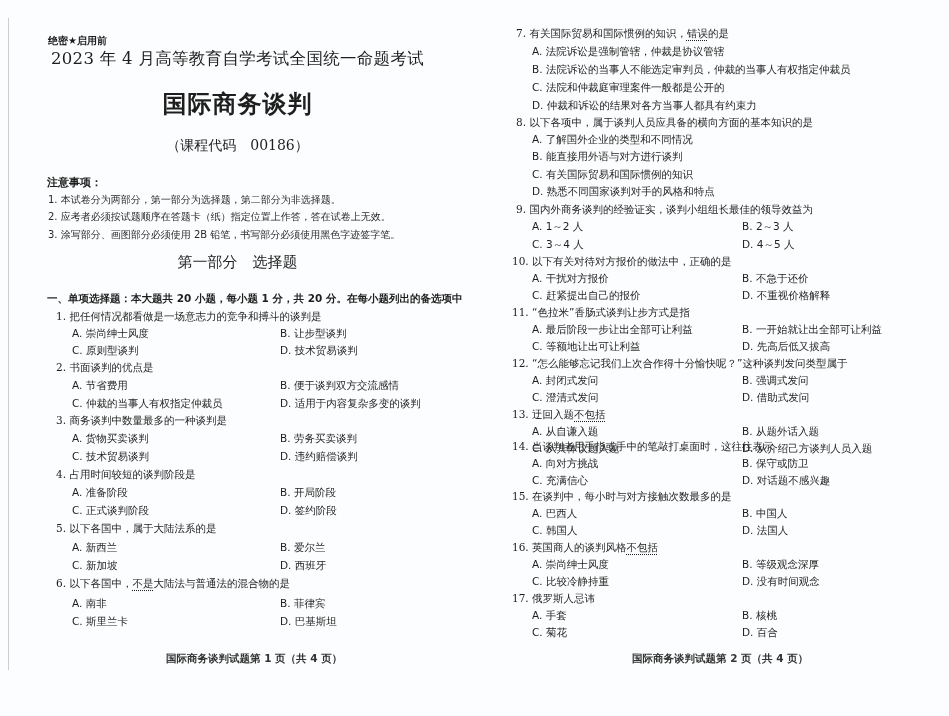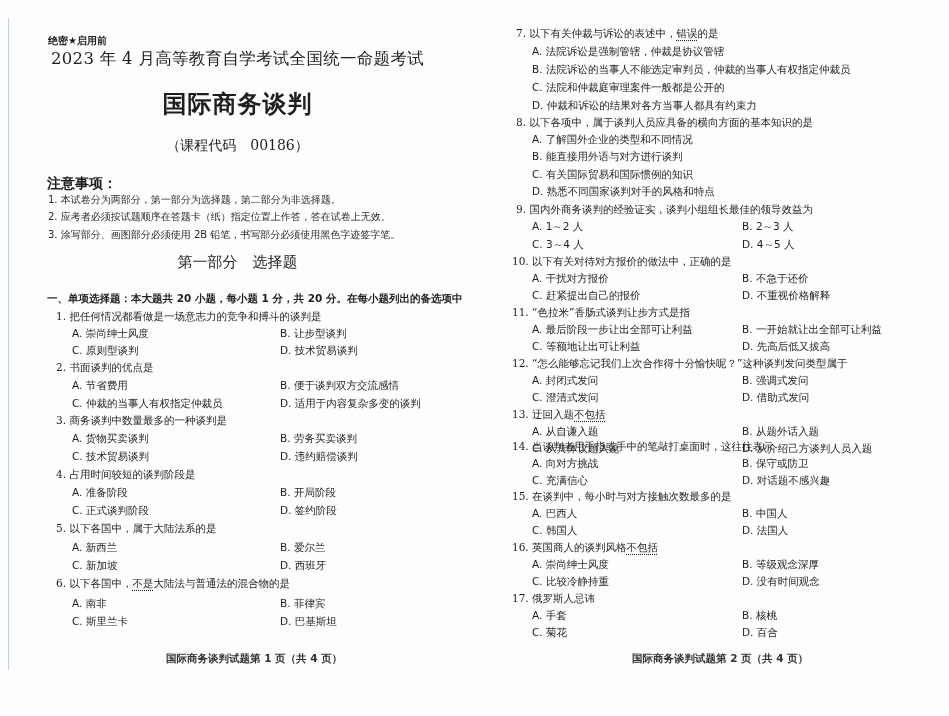--- a/index.html
+++ b/index.html
@@ -18,21 +18,21 @@
   .page-left { left: 0; width: 475px; }
   .page-right { left: 475px; width: 474px; }
 
   .abs { position: absolute; white-space: nowrap; }
 
   .secret { left: 48px; top: 34px; font-size: 10px; font-weight: bold; font-family: "DejaVu Sans", sans-serif; }
   .exam-title { left: 0; width: 475px; text-align: center; top: 48px; font-size: 16.5px; letter-spacing: 0.3px; }
   .subject { left: 0; width: 475px; text-align: center; top: 88px; font-size: 24px; font-weight: bold; font-family: "DejaVu Sans", sans-serif; letter-spacing: 1px; }
   .course-code { left: 0; width: 475px; text-align: center; top: 137px; font-size: 14px; }
 
-  .notice-head { left: 47px; top: 175px; font-size: 14px; font-weight: bold; font-family: Liberation Sans, sans-serif; }
+  .notice-head { left: 47px; top: 175px; font-size: 11px; font-weight: bold; font-family: Liberation Sans, sans-serif; }
   .notice-item { left: 48px; font-size: 10px; font-family: "DejaVu Sans", sans-serif; color: #2a2a2a; }
 
   .part-title { left: 0; width: 475px; text-align: center; top: 253px; font-size: 15px; font-family: "DejaVu Sans", sans-serif; }
   .section-head { left: 47px; top: 278px; font-size: 10.5px; font-weight: bold; font-family: "DejaVu Sans", sans-serif; line-height: 17px; margin-top: 12px; }
   .section-head .line2 { display: block; padding-left: 20px; }
 
   .q-stem { font-size: 10.5px; font-family: "DejaVu Sans", sans-serif; }
   .q-num { display: inline-block; font-family: "DejaVu Serif", serif; }
   .opt { font-size: 10.5px; font-family: "DejaVu Sans", sans-serif; }
   .em-dots { text-decoration: underline dotted; text-underline-offset: 3px; }
@@ -114,21 +114,21 @@
   <div class="abs opt" style="left:72px;top:615px">C. 斯里兰卡</div>
   <div class="abs opt" style="left:280px;top:615px">D. 巴基斯坦</div>
 
   <div class="abs footer" style="left:166px;top:652px">国际商务谈判试题第 1 页（共 4 页）</div>
 </div>
 
 <div class="page page-right">
 
   <div class="abs q-stem" style="left:41px;top:27px">
     <span class="q-num">7.</span>
-    <span>以下有关仲裁与诉讼的表述中，</span><span class="em-dots">错误</span><span>的是</span>
+    <span>有关国际贸易和国际惯例的知识，</span><span class="em-dots">错误</span><span>的是</span>
   </div>
   <div class="abs opt" style="left:57px;top:45px">A. 法院诉讼是强制管辖，仲裁是协议管辖</div>
   <div class="abs opt" style="left:57px;top:63px">B. 法院诉讼的当事人不能选定审判员，仲裁的当事人有权指定仲裁员</div>
   <div class="abs opt" style="left:57px;top:81px">C. 法院和仲裁庭审理案件一般都是公开的</div>
   <div class="abs opt" style="left:57px;top:99px">D. 仲裁和诉讼的结果对各方当事人都具有约束力</div>
 
   <div class="abs q-stem" style="left:41px;top:116px">
     <span class="q-num">8.</span>
     <span>以下各项中，属于谈判人员应具备的横向方面的基本知识的是</span>
   </div>

